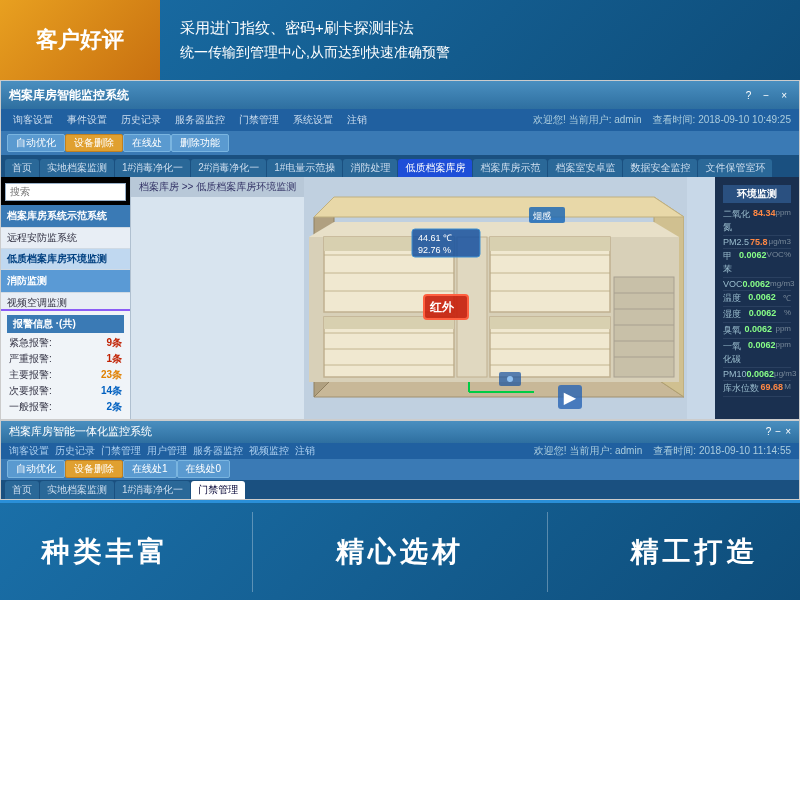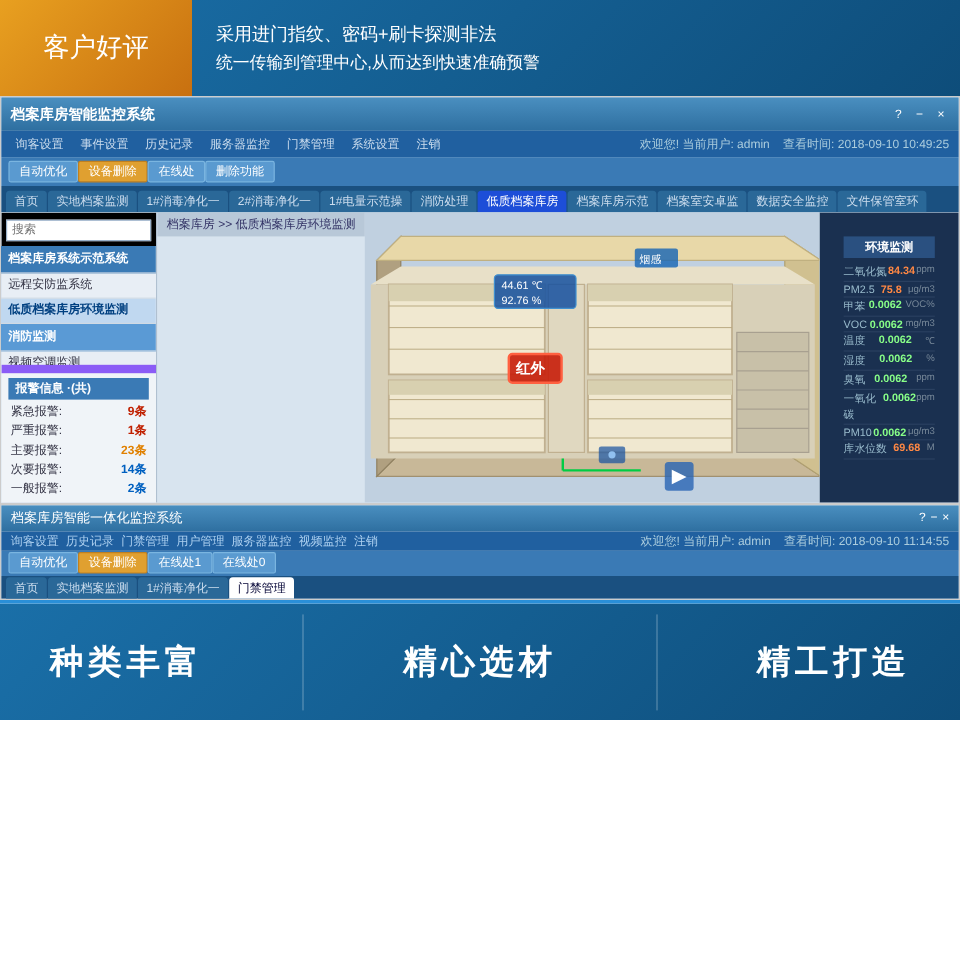--- a/index.html
+++ b/index.html
@@ -26,21 +26,21 @@
       height: 80px;
       background: linear-gradient(135deg, #e8a020 0%, #c87010 100%);
       display: flex;
       align-items: center;
       justify-content: center;
       flex-shrink: 0;
     }
     .top-banner-left span {
       color: #fff;
       font-size: 22px;
-      font-weight: normal;
+      font-weight: bold;
     }
     .top-banner-right {
       flex: 1;
       padding: 10px 20px;
       color: #fff;
     }
     .top-banner-right .line1 {
       font-size: 15px;
       margin-bottom: 6px;
     }
@@ -223,21 +223,21 @@
     .sidebar-tree-item.header2 {
       background: #5a9ad5;
       color: #fff;
       font-weight: bold;
       padding: 3px 6px;
     }
 
     
     .alert-panel {
       background: #f0f4f8;
-      border-top: 7px solid #8b5cf6;
+      border-top: 2px solid #8b5cf6;
       padding: 4px 6px;
       font-size: 10px;
     }
     .alert-panel .alert-title {
       background: #3a7ab5;
       color: #fff;
       padding: 2px 6px;
       font-weight: bold;
       margin-bottom: 2px;
     }
@@ -273,27 +273,28 @@
       background: #c0d0e0;
       position: relative;
       display: flex;
       align-items: center;
       justify-content: center;
       overflow: hidden;
     }
 
     
     .right-panel {
-      width: 116px;
+      width: 84px;
       background: #1a3050;
-      padding: 20px;
+      padding: 8px;
       font-size: 9px;
       color: #cde;
       overflow-y: auto;
       flex-shrink: 0;
+      margin-left: 28px;
     }
     .right-panel .panel-title {
       color: #fff;
       font-size: 10px;
       font-weight: bold;
       margin-bottom: 4px;
       text-align: center;
       background: #2a5080;
       padding: 2px;
     }

